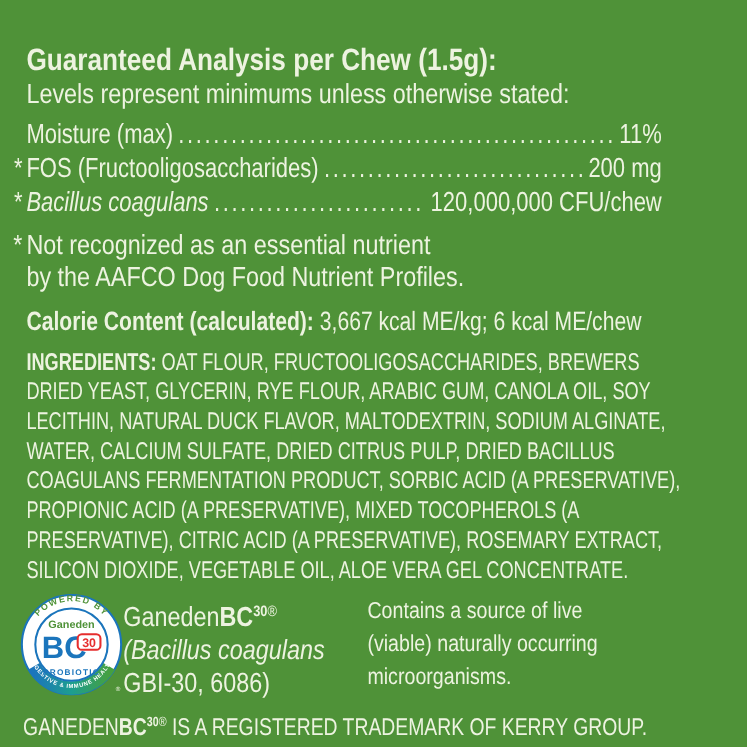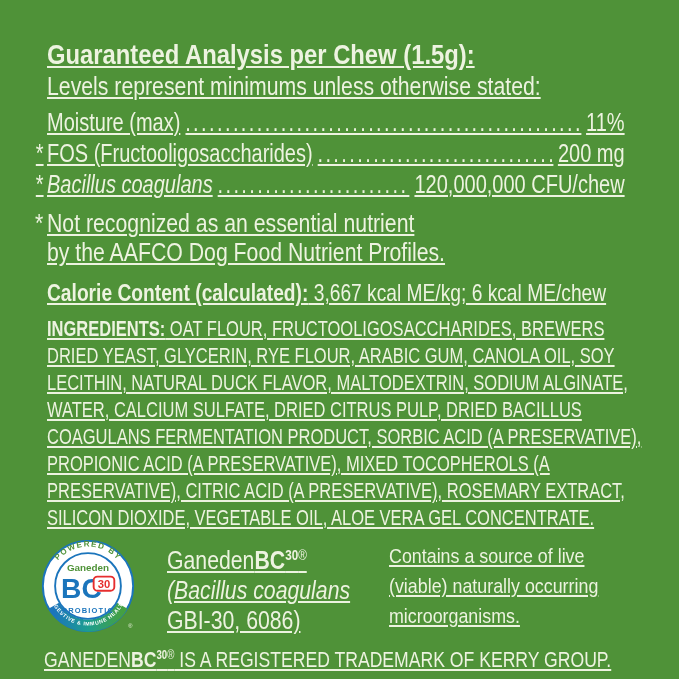--- a/index.html
+++ b/index.html
@@ -2,24 +2,23 @@
 <html><head>
 <meta charset="utf-8">
 <style>
   html,body { margin:0; padding:0; background:#4f9238; }
   .panel {
     position:relative;
     width:679px; height:679px;
     background:#4f9238;
     overflow:hidden;
     box-sizing:border-box;
-    padding:38px 45px 0 47px;
+    padding:38px 45px 0 24px;
     color:#edf3e0;
     font-family:"Liberation Sans", sans-serif;
-    text-decoration:underline;
   }
   .cx85 { transform:scaleX(0.85); transform-origin:0 0; width:117.6%; }
   .cx80 { transform:scaleX(0.80); transform-origin:0 0; width:125%; }
   .cx75 { transform:scaleX(0.75); transform-origin:0 0; width:133%; }
   .nowrap { white-space:nowrap; }
   .b { font-weight:bold; }
   .it { font-style:italic; }
   .h-title { font-size:28px; line-height:33px; font-weight:bold; }
   .h-sub   { font-size:25px; line-height:31px; }
   .ga-block { margin-top:5px; font-size:25px; width:722px; }
@@ -30,21 +29,21 @@
   .leader::after {
     content:"......................................................................................................";
     letter-spacing:3px;
   }
   .ga-value { flex:0 0 auto; white-space:nowrap; }
   .footnote { margin-top:9px; font-size:25px; line-height:29px; }
   .calorie { margin-top:11px; font-size:24px; line-height:30px; }
   .ingredients { margin-top:7px; font-size:22px; line-height:27px; }
   .bottom-row { display:flex; margin-top:8px; align-items:flex-start; }
   .badge-wrap { flex:0 0 94px; margin-left:-6px; }
-  .ganeden-col { flex:0 0 222px; margin-left:32px; font-size:25px; line-height:30px; padding-top:2px; }
+  .ganeden-col { flex:0 0 222px; margin-left:0; font-size:25px; line-height:30px; padding-top:2px; }
   .contains-col { flex:1 1 auto; font-size:21px; line-height:30px; padding-top:2px; }
   .sup { font-size:55%; vertical-align:super; }
   .trademark { margin-top:4px; margin-left:-3px; font-size:22px; line-height:28px; }
 </style>
 </head>
 <body>
 
 <div class="panel">
 
   <div class="cx85">

